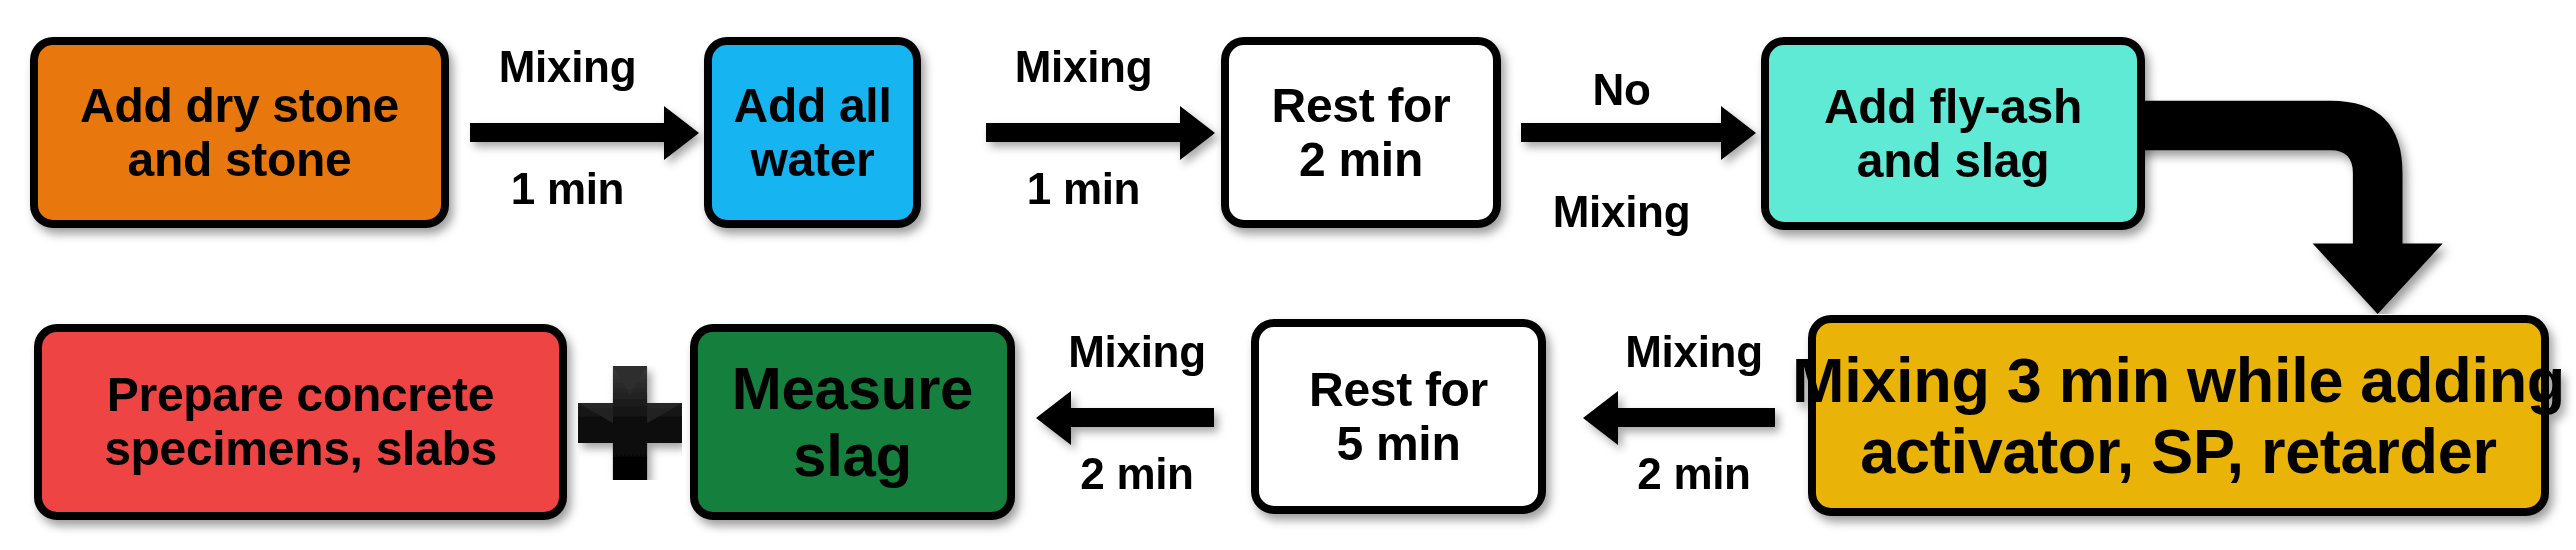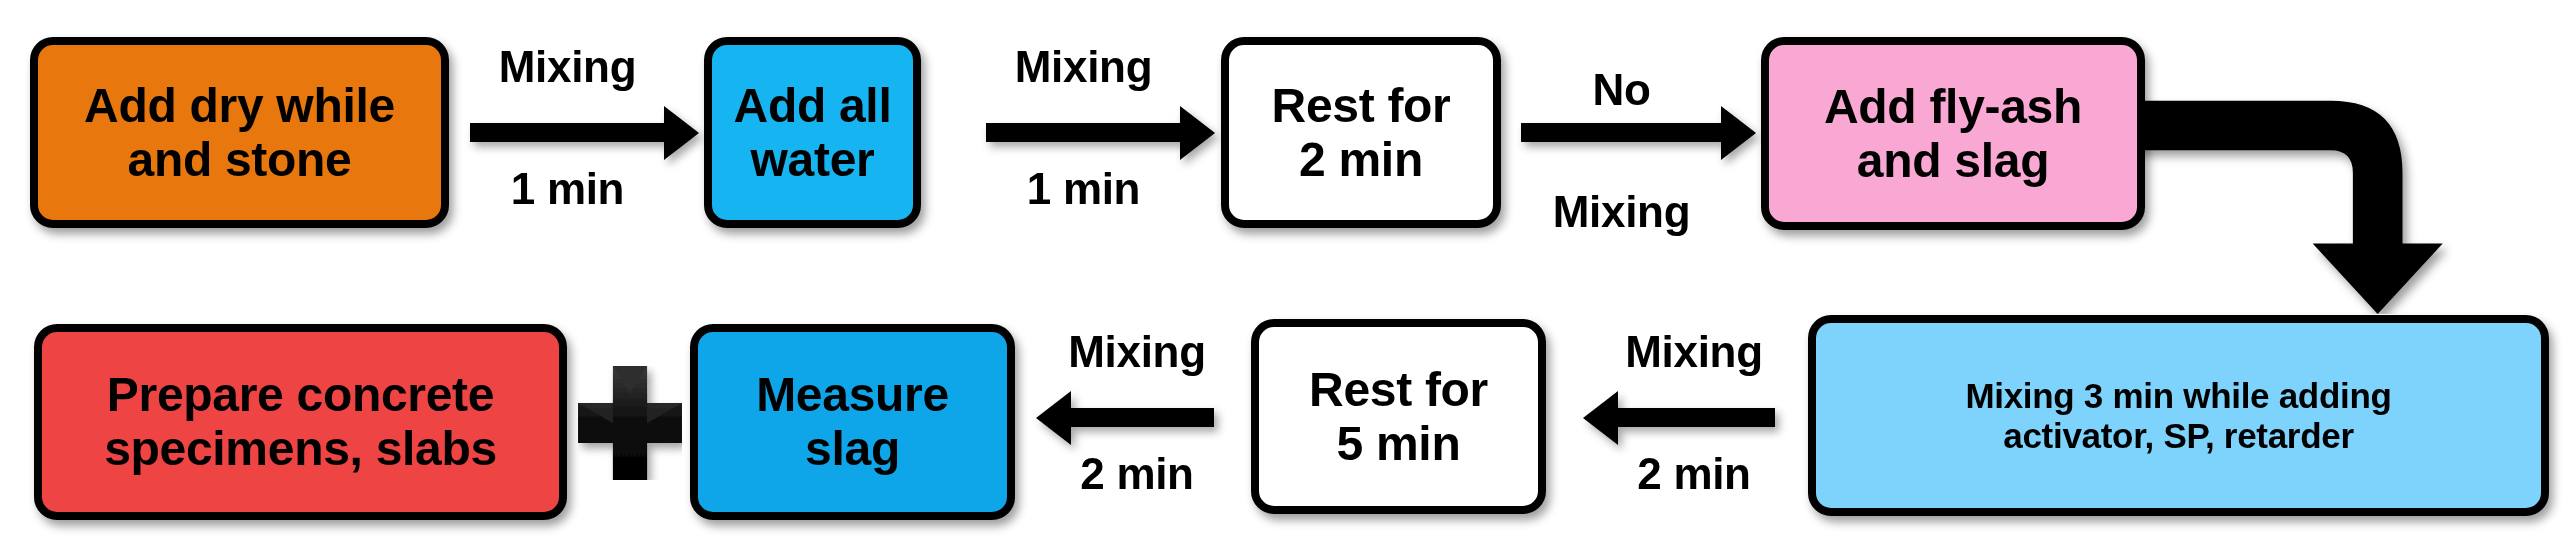--- a/index.html
+++ b/index.html
@@ -39,26 +39,26 @@
     z-index: 5;
   }
   .box .line {
     display: block;
     white-space: nowrap;
   }
 
   .box.sand   { left:30px;   top:37px;  width:419px;  height:191px; background:#E8780E; font-size:48px; }
   .box.water  { left:704px; top:37px;  width:217px;  height:191px; background:#16B4F0; font-size:48px; }
   .box.rest2  { left:1221px; top:37px;  width:280px;  height:191px; background:#FFFFFF; font-size:48px; }
-  .box.flyash { left:1761px; top:37px;  width:384px;  height:193px; background:#f9a8d4; font-size:48px; }
+  .box.flyash { left:1761px; top:37px;  width:384px;  height:193px; background:#5eead4; font-size:48px; }
 
   .box.prepare { left:34px;   top:324px; width:533px;  height:196px; background:#ef4444; font-size:48px; }
-  .box.slump   { left:690px; top:324px; width:325px;  height:196px; background:#0ea5e9; font-size:48px; }
+  .box.slump   { left:690px; top:324px; width:325px;  height:196px; background:#15803d; font-size:60px; }
   .box.rest5   { left:1251px; top:319px; width:295px;  height:195px; background:#FFFFFF; font-size:48px; }
-  .box.mix3    { left:1808px; top:315px; width:741px; height:201px; background:#7dd3fc; font-size:35px; }
+  .box.mix3    { left:1808px; top:315px; width:741px; height:201px; background:#eab308; font-size:63px; }
 
   
   .arrow {
     position: absolute;
     height: 19px;
     background: #000000;
     filter: drop-shadow(4px 5.4px 4px rgba(0,0,0,0.34));
     z-index: 3;
   }
   .arrow::after {
@@ -131,21 +131,21 @@
   .lbl-b2 { left:1607px; top:327px; width:174px; }
 
   .edge-label .top { margin-bottom: 72px; }
 </style>
 </head>
 <body>
 
 <div id="stage">
 
   <div class="box sand">
-    <span class="line">Add dry while</span>
+    <span class="line">Add dry stone</span>
     <span class="line">and stone</span>
   </div>
 
   <div class="arrow right a1"></div>
   <div class="edge-label lbl-a1">
     <span class="top">Mixing</span>
     <span class="bot">1 min</span>
   </div>
 
   <div class="box water">

